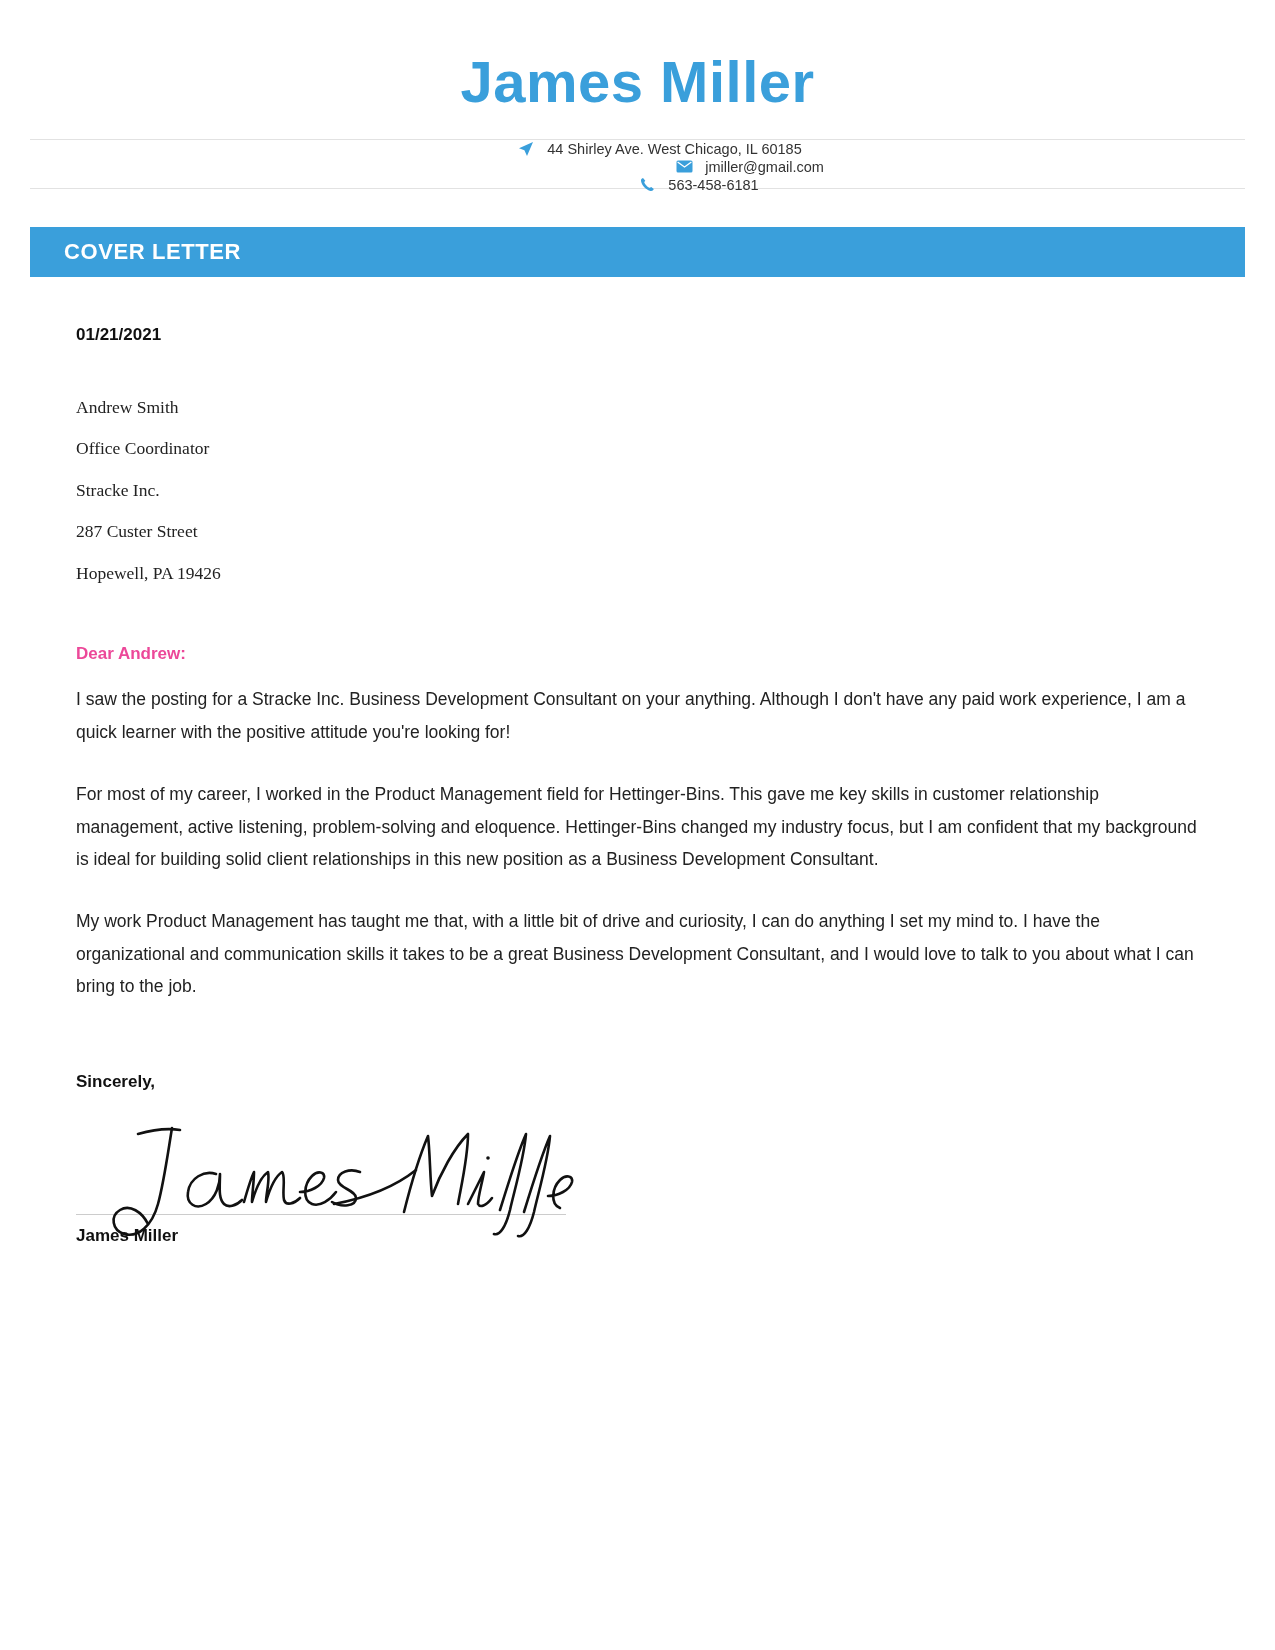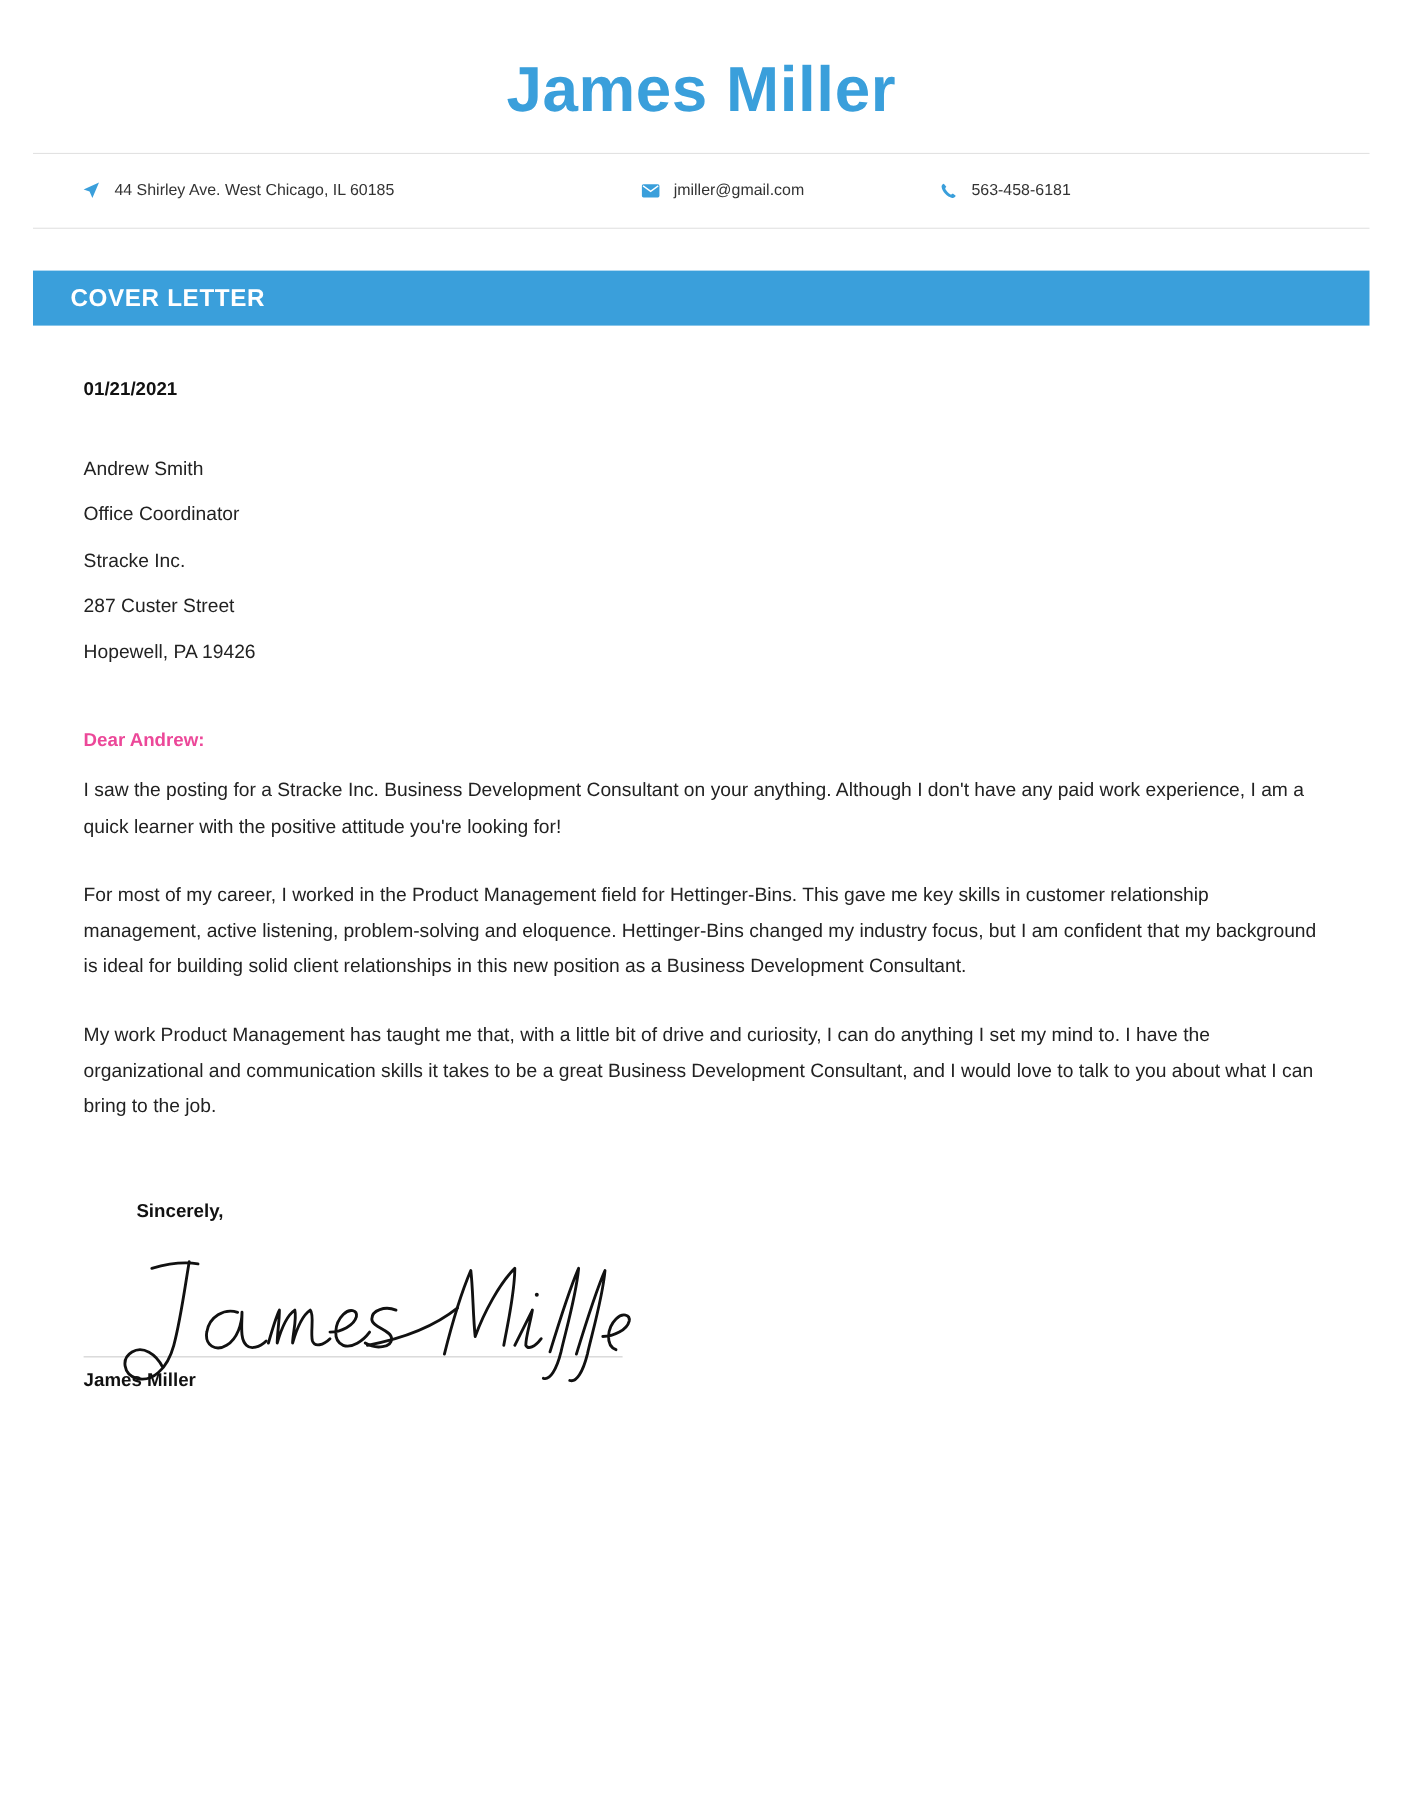--- a/index.html
+++ b/index.html
@@ -27,24 +27,25 @@
     color: #3a9fdb;
     font-size: 58px;
     font-weight: bold;
     letter-spacing: 0.5px;
     line-height: 1.05;
   }
 
   .contact-bar {
     border-top: 1px solid #e2e2e2;
     border-bottom: 1px solid #e2e2e2;
-    height: 69px;
+    height: 50px;
     margin: 0 30px;
     display: flex;
     align-items: center;
+    flex-direction: column;
   }
   .contact-item {
     display: flex;
     align-items: center;
     font-size: 14.5px;
     color: #333333;
     white-space: nowrap;
   }
   .contact-item .ico {
     display: inline-flex;
@@ -88,20 +89,21 @@
     color: #111111;
   }
   .recipient {
     margin-top: 54px;
   }
   .recipient .line {
     font-size: 17.5px;
     color: #222222;
     line-height: 1.0;
     margin-bottom: 24px;
+    font-family: Liberation Serif, serif;
   }
   .salutation {
     margin-top: 62px;
     font-size: 17px;
     font-weight: bold;
     color: #ec4899;
   }
   .para {
     margin-top: 19px;
     font-size: 17.5px;
@@ -109,21 +111,20 @@
     line-height: 1.85;
     text-align: left;
   }
   .para + .para { margin-top: 30px; }
 
   .closing {
     margin-top: 70px;
     font-size: 17px;
     font-weight: bold;
     color: #111111;
-    margin-left: 48px;
   }
 
   .signature-block {
     position: relative;
     margin-top: 8px;
     height: 150px;
   }
   .sig-line {
     position: absolute;
     top: 114px;

